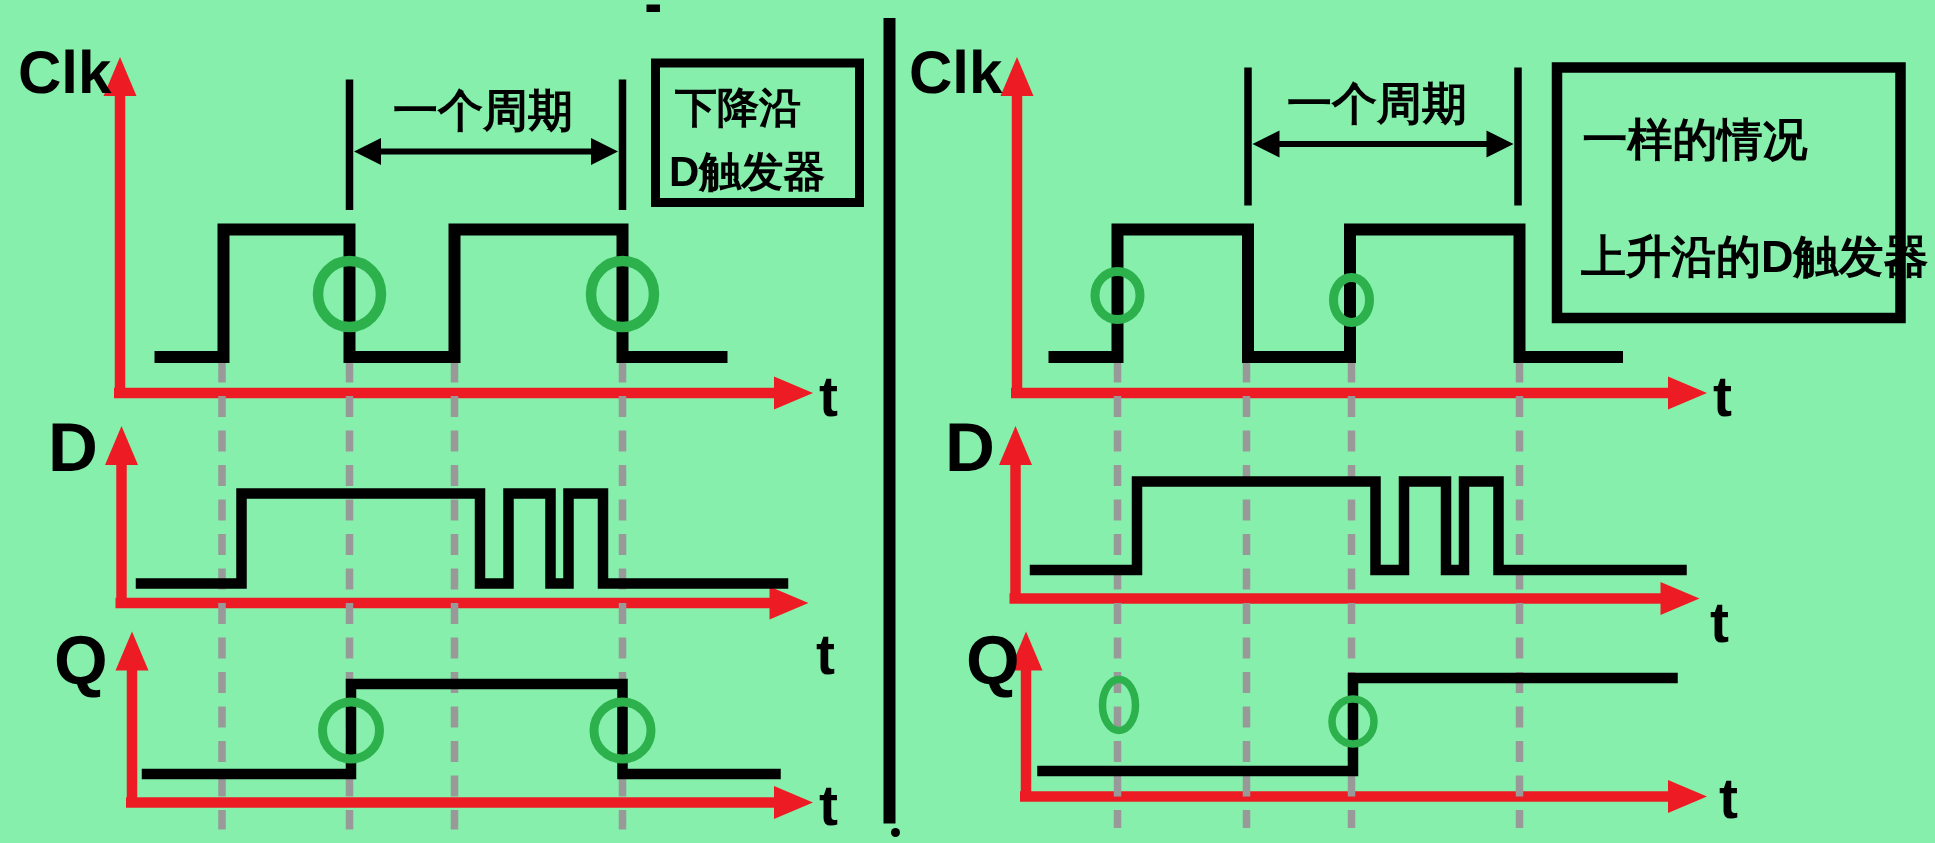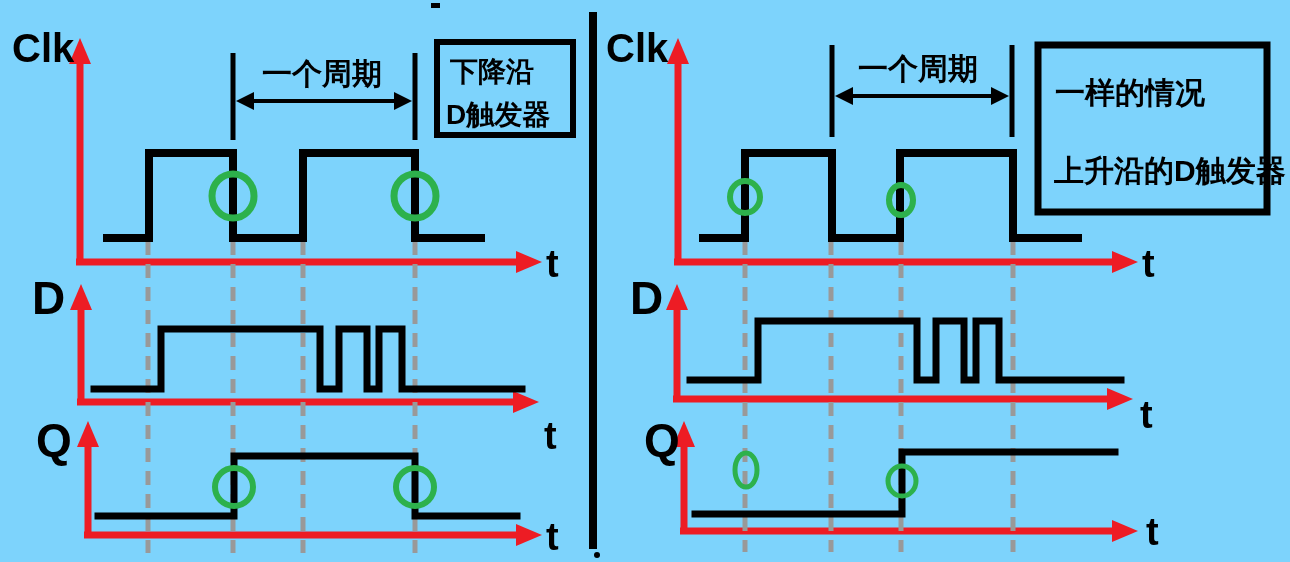--- a/index.html
+++ b/index.html
@@ -1,16 +1,16 @@
 <!DOCTYPE html>
 <html><head>
 <meta charset="utf-8">
 <style>
   html,body{margin:0;padding:0;background:#ffffff;}
-  .stage{position:relative;width:1290px;height:562px;background:#7dd3fc;overflow:hidden;
+  .stage{position:relative;width:1290px;height:562px;background:#86efac;overflow:hidden;
          font-family:"Liberation Sans", sans-serif;}
   svg text{font-family:"Liberation Sans","DejaVu Sans",sans-serif;font-weight:bold;fill:#000;}
 </style>
 </head>
 <body>
 
 <div class="stage">
   <svg id="diagram" width="1290" height="562" viewBox="0 0 1290 562">
       <line x1="80" y1="265" x2="80" y2="58" stroke="#ed1c24" stroke-width="7"></line>
       <polygon points="80,38 69,64 91,64" fill="#ed1c24"></polygon>

